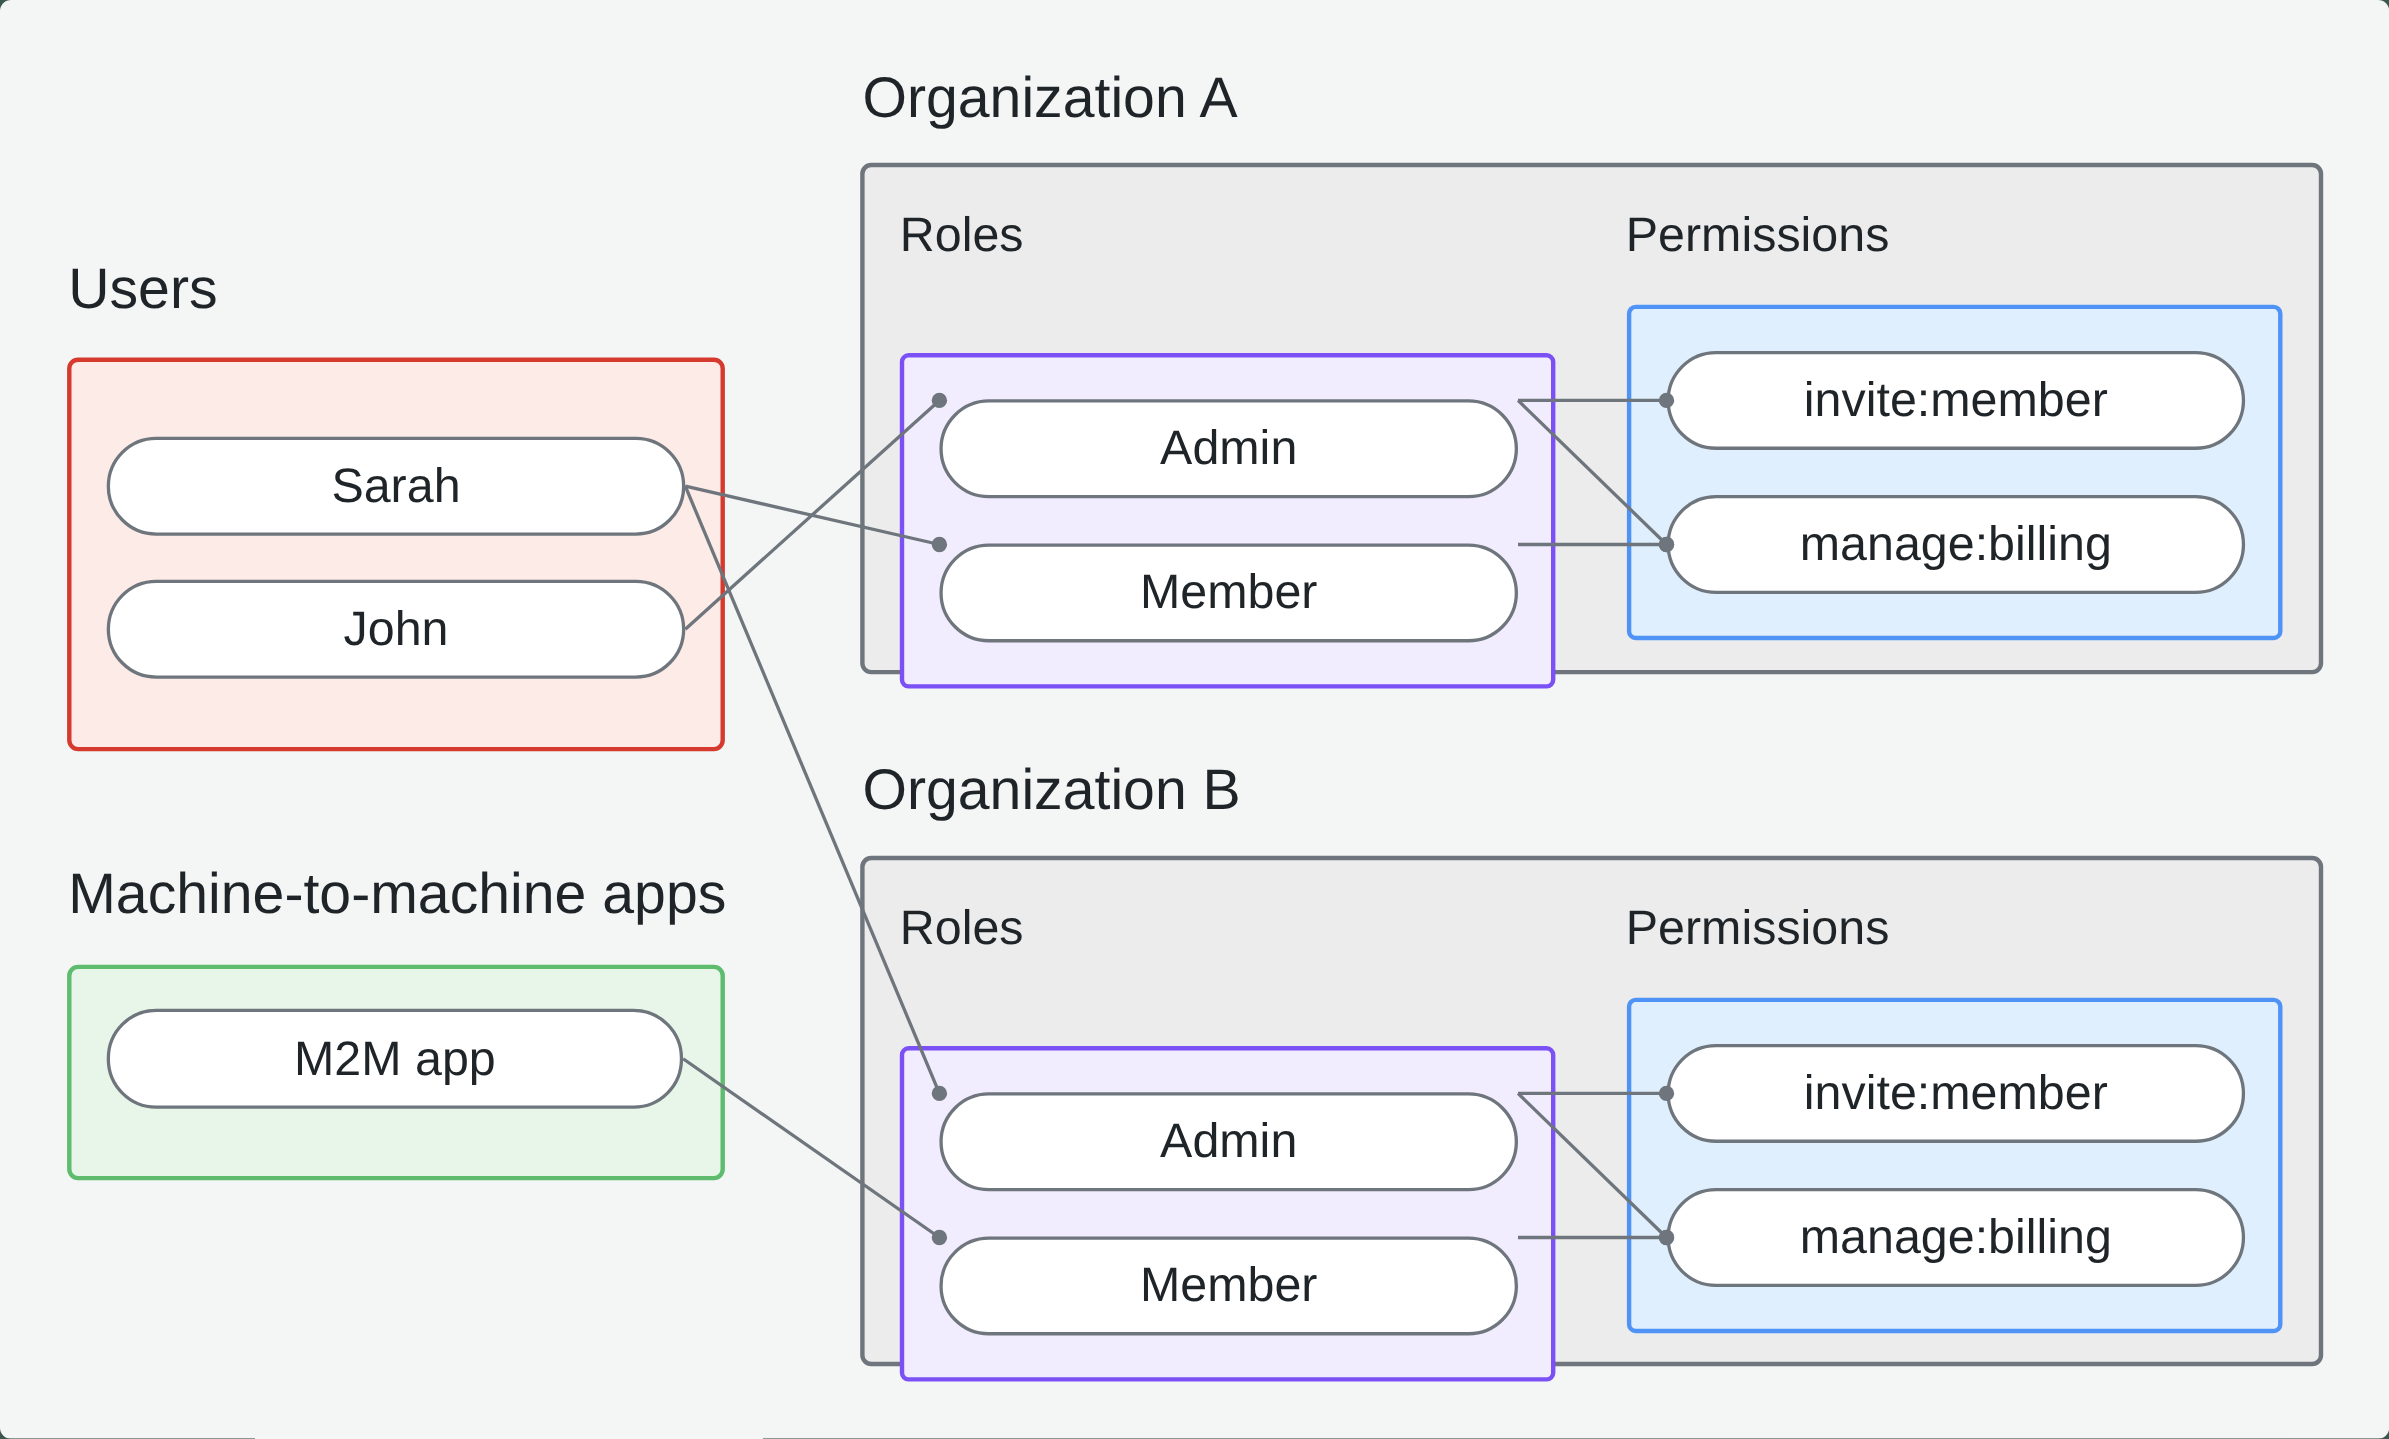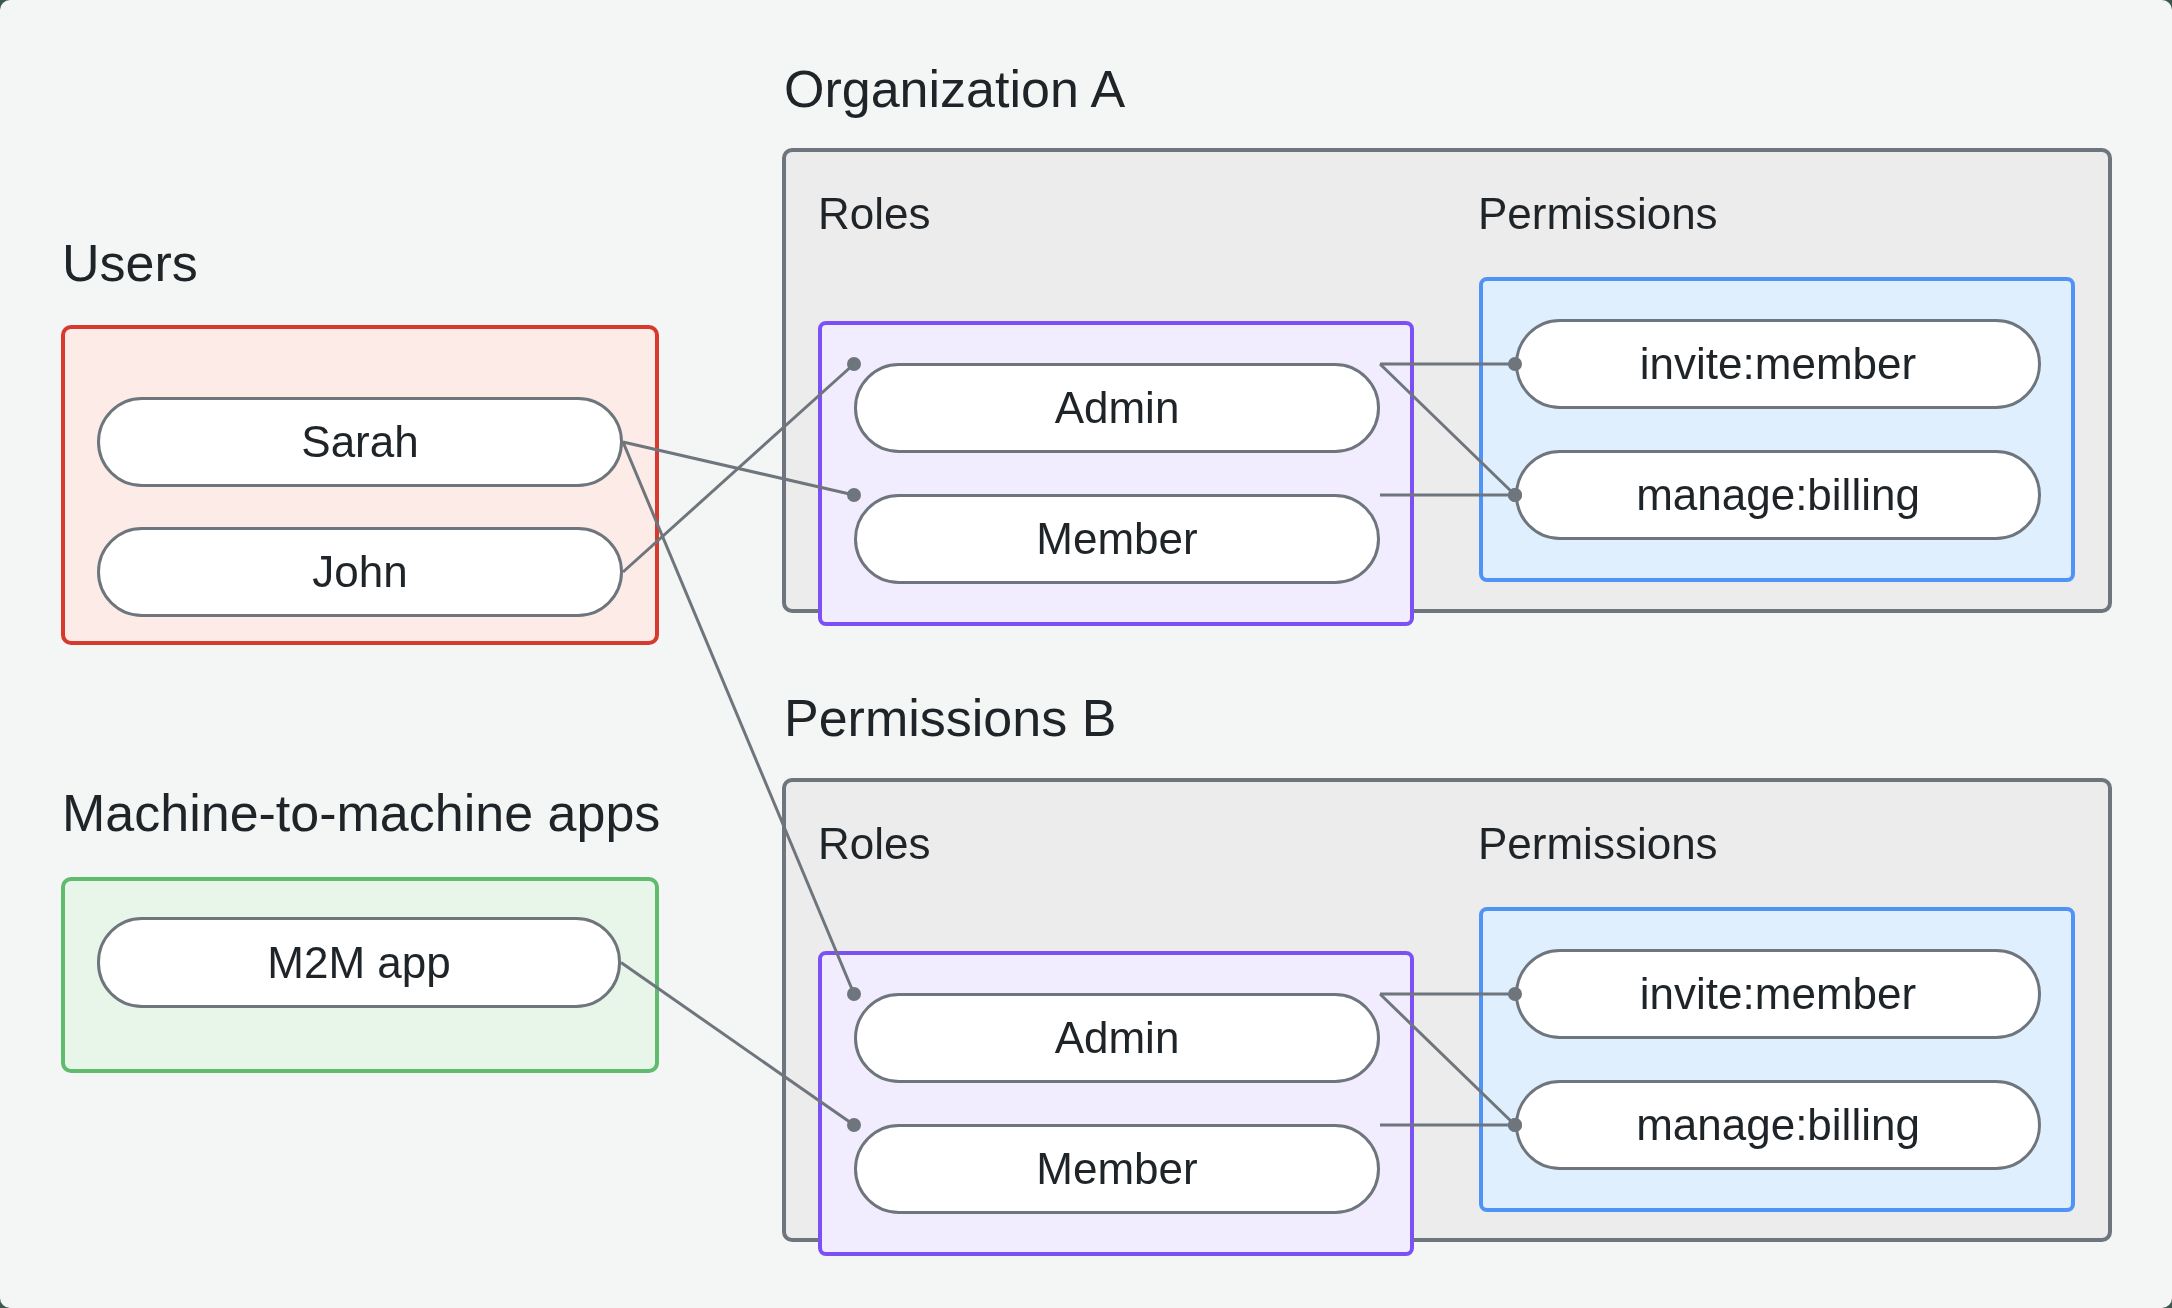--- a/index.html
+++ b/index.html
@@ -28,21 +28,21 @@
     font-weight: 500;
     color: var(--text, #1f2428);
     white-space: nowrap;
   }
   .group-box {
     position: absolute;
     box-sizing: border-box;
     border-radius: 10px;
   }
   .users-box {
-    left: 61px; top: 325px; width: 598px; height: 320px;
+    left: 61px; top: 325px; width: 598px; height: 358px;
     background: var(--users-bg, #fdebe7);
     border: 4px solid var(--users-border, #d63a2e);
   }
   .m2m-box {
     left: 61px; top: 877px; width: 598px; height: 196px;
     background: var(--m2m-bg, #e7f6e9);
     border: 4px solid var(--m2m-border, #5fbb6d);
   }
   .org-box {
     position: absolute;
@@ -137,21 +137,21 @@
       <div class="sub-box roles-box">
         <div class="pill slot-1" id="orgA-role-admin">Admin</div>
         <div class="pill slot-2" id="orgA-role-member">Member</div>
       </div>
       <div class="sub-box permissions-box">
         <div class="pill slot-1" id="orgA-perm-invite">invite:member</div>
         <div class="pill slot-2" id="orgA-perm-billing">manage:billing</div>
       </div>
     </div>
 
-    <div class="section-label" style="left:784px; top:692px;">Permissions B</div>
+    <div class="section-label" style="left:784px; top:692px;">Organization B</div>
 
     <div class="org-box org-b">
       <div class="inner-label roles-label">Roles</div>
       <div class="inner-label permissions-label">Permissions</div>
       <div class="sub-box roles-box">
         <div class="pill slot-1" id="orgB-role-admin">Admin</div>
         <div class="pill slot-2" id="orgB-role-member">Member</div>
       </div>
       <div class="sub-box permissions-box">
         <div class="pill slot-1" id="orgB-perm-invite">invite:member</div>

